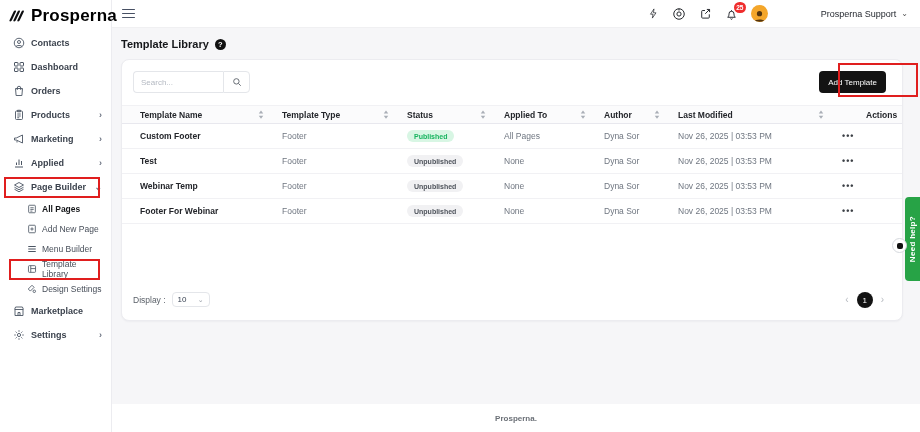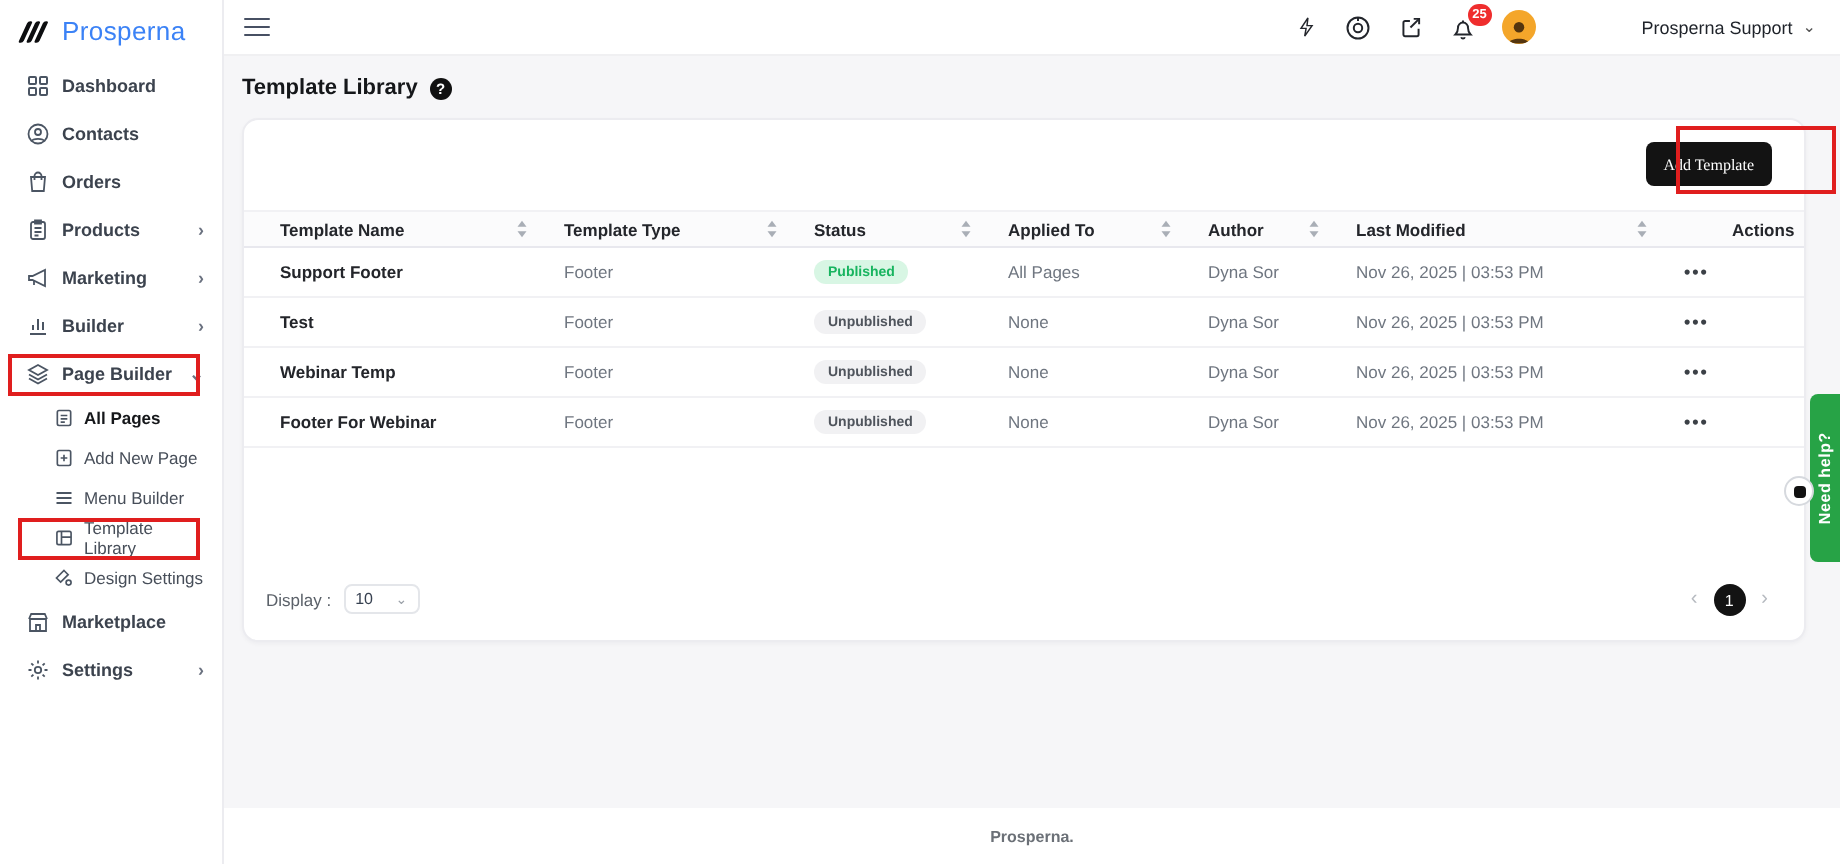--- a/index.html
+++ b/index.html
@@ -7,21 +7,21 @@
   body {
     font-family:"Liberation Sans", sans-serif;
     background:#f6f6f8;
     position:relative;
     overflow:hidden;
     color:#23252a;
   }
   
   .sidebar { position:absolute; left:0; top:0; width:112px; height:432px; background:#fff; border-right:1px solid #ececf0; z-index:5; }
   .logo-row { display:flex; align-items:center; gap:5px; padding:7px 0 0 9px; height:24px; }
-  .logo-text { font-weight:400; font-size:13px; color:#3b82f6; letter-spacing:.2px; }
+  .logo-text { font-weight:700; font-size:17px; color:#000000; letter-spacing:.2px; }
   .nav { position:absolute; top:31px; left:0; right:0; }
   .nav-item { display:flex; align-items:center; height:24px; padding:0 9px 0 12px; font-size:9px; font-weight:600; color:#3c434e; cursor:pointer; }
   .nav-item .nicon { width:13px; height:13px; margin-right:6px; flex:none; display:flex; align-items:center; justify-content:center; color:#4b5563; }
   .nav-item .chev { margin-left:auto; color:#6b7280; font-size:9px; line-height:1; }
   .nav-sub { height:20px; padding-left:26px; font-weight:400; font-size:8.5px; color:#474e59; }
   .nav-sub .nicon { width:11px; height:11px; margin-right:5px; }
   .nav-sub.active { font-weight:700; color:#15171a; }
   svg.ic { display:block; }
   
   .annot { position:absolute; border:2px solid #e01e1e; z-index:30; pointer-events:none; }
@@ -44,21 +44,21 @@
   .main { position:absolute; left:112px; top:28px; right:0; bottom:28px; background:#f6f6f8; }
   .page-title-row { position:absolute; left:9px; top:10px; display:flex; align-items:center; gap:6px; }
   .page-title { font-size:11px; font-weight:700; color:#15171a; }
   .help-dot { width:11px; height:11px; border-radius:50%; background:#111; color:#fff; font-size:7.5px; font-weight:700; display:flex; align-items:center; justify-content:center; cursor:pointer; }
   .card { position:absolute; left:9px; top:31px; width:782px; height:262px; background:#fff; border:1px solid #ececf0; border-radius:8px; box-shadow:0 1px 2px rgba(20,20,40,.04); }
   
   .search-group { position:absolute; left:11px; top:11px; display:flex; }
   .search-input { width:90px; height:22px; border:1px solid #e4e6ea; border-right:none; border-radius:4px 0 0 4px; padding:0 7px; font-size:8px; font-family:"Liberation Sans",sans-serif; color:#333; outline:none; }
   .search-input::placeholder { color:#b4b9c2; }
   .search-btn { width:27px; height:22px; border:1px solid #e4e6ea; border-radius:0 4px 4px 0; background:#fff; display:flex; align-items:center; justify-content:center; cursor:pointer; color:#5b6169; }
-  .add-btn { position:absolute; right:16px; top:11px; height:22px; padding:0 9px; background:#131313; color:#fff; border:none; border-radius:4px; font-size:8px; font-family:Liberation Serif, serif; cursor:pointer; }
+  .add-btn { position:absolute; right:16px; top:11px; height:22px; padding:0 9px; background:#131313; color:#fff; border:none; border-radius:4px; font-size:8px; font-family:Liberation Sans, sans-serif; cursor:pointer; }
   
   .table { position:absolute; left:0; right:0; top:45px; }
   .thead, .trow { display:grid; grid-template-columns:142px 125px 97px 100px 74px 164px 1fr; align-items:center; padding-left:18px; }
   .thead { height:19px; background:#fbfbfc; border-top:1px solid #f1f1f4; border-bottom:1px solid #e8e8ee; font-size:8.5px; font-weight:700; color:#24262b; }
   .th { display:flex; justify-content:space-between; padding-right:18px; cursor:pointer; }
   .th.last { justify-content:flex-start; cursor:default;margin-left:24px; }
   .trow { height:25px; border-bottom:1px solid #f1f1f4; font-size:8.5px; color:#6f7680; }
   .cell-name { font-weight:700; color:#23252a; }
   .badge { display:inline-block; font-size:7px; font-weight:700; padding:2.5px 7px; border-radius:9px; }
   .badge-published { background:#d8f6e4; color:#17b45f; }
@@ -93,42 +93,42 @@
             <rect x="10.2" y="1" width="3.1" height="14" rx="1.4"></rect>
           </g>
         </svg>
     </span>
     <span class="logo-text">Prosperna</span>
   </div>
 
   <div class="nav">
     <div class="nav-item">
       <span class="nicon">
+          <svg class="ic" width="12" height="12" viewBox="0 0 24 24" fill="none" stroke="currentColor" stroke-width="1.8">
+            <circle cx="12" cy="12" r="9.5"></circle>
+            <circle cx="12" cy="10" r="3"></circle>
+            <path d="M5.5 19.5c1.4-3.4 11.6-3.4 13 0"></path>
+          </svg>
+        </span>
+      <span>Contacts</span>
+    </div>
+    <div class="nav-item">
+      <span class="nicon">
           <svg class="ic" width="12" height="12" viewBox="0 0 24 24" fill="none" stroke="currentColor" stroke-width="2">
             <rect x="3" y="3" width="7" height="7" rx="1"></rect>
             <rect x="14" y="3" width="7" height="7" rx="1"></rect>
             <rect x="3" y="14" width="7" height="7" rx="1"></rect>
             <rect x="14" y="14" width="7" height="7" rx="1"></rect>
           </svg>
         </span>
       <span>Dashboard</span>
     </div>
     <div class="nav-item">
       <span class="nicon">
           <svg class="ic" width="12" height="12" viewBox="0 0 24 24" fill="none" stroke="currentColor" stroke-width="1.8">
-            <circle cx="12" cy="12" r="9.5"></circle>
-            <circle cx="12" cy="10" r="3"></circle>
-            <path d="M5.5 19.5c1.4-3.4 11.6-3.4 13 0"></path>
-          </svg>
-        </span>
-      <span>Contacts</span>
-    </div>
-    <div class="nav-item">
-      <span class="nicon">
-          <svg class="ic" width="12" height="12" viewBox="0 0 24 24" fill="none" stroke="currentColor" stroke-width="1.8">
             <path d="M5 7h14l-1.2 14H6.2L5 7z"></path>
             <path d="M8.5 10V6a3.5 3.5 0 0 1 7 0v4"></path>
           </svg>
         </span>
       <span>Orders</span>
     </div>
     <div class="nav-item">
       <span class="nicon">
           <svg class="ic" width="12" height="12" viewBox="0 0 24 24" fill="none" stroke="currentColor" stroke-width="1.8">
             <rect x="5" y="4" width="14" height="17" rx="2"></rect>
@@ -149,21 +149,21 @@
       <span>Marketing</span>
       <span class="chev">›</span>
     </div>
     <div class="nav-item">
       <span class="nicon">
           <svg class="ic" width="12" height="12" viewBox="0 0 24 24" fill="none" stroke="currentColor" stroke-width="2">
             <path d="M4 20h16"></path>
             <path d="M7 16v-5M12 16V5M17 16v-8"></path>
           </svg>
         </span>
-      <span>Builder</span>
+      <span>Applied</span>
       <span class="chev">›</span>
     </div>
     <div class="nav-item">
       <span class="nicon">
           <svg class="ic" width="12" height="12" viewBox="0 0 24 24" fill="none" stroke="currentColor" stroke-width="1.8">
             <path d="M12 3l9 5-9 5-9-5 9-5z"></path>
             <path d="M3 12.5l9 5 9-5"></path>
             <path d="M3 16.5l9 5 9-5"></path>
           </svg>
         </span>
@@ -284,20 +284,31 @@
   </div>
 </div>
 
 <div class="main">
   <div class="page-title-row">
     <span class="page-title">Template Library</span>
     <span class="help-dot">?</span>
   </div>
 
   <div class="card">
+    <div class="search-group">
+      <input class="search-input" type="text" placeholder="Search..." style="">
+      <button class="search-btn">
+        <span>
+            <svg class="ic" width="10" height="10" viewBox="0 0 24 24" fill="none" stroke="currentColor" stroke-width="2.2">
+              <circle cx="10.5" cy="10.5" r="6.5"></circle>
+              <path d="M15.5 15.5L21 21"></path>
+            </svg>
+          </span>
+      </button>
+    </div>
 
     <button class="add-btn">Add Template</button>
 
     <div class="table">
       <div class="thead">
         <div class="th">
             <span>Template Name</span>
             <svg width="6" height="9" viewBox="0 0 8 11">
               <path d="M4 0L7 4H1z" fill="#a9aeb6"></path>
               <path d="M4 11L1 7h6z" fill="#a9aeb6"></path>
@@ -337,21 +348,21 @@
               <path d="M4 0L7 4H1z" fill="#a9aeb6"></path>
               <path d="M4 11L1 7h6z" fill="#a9aeb6"></path>
             </svg>
           </div>
         <div class="th last">
             <span>Actions</span>
           </div>
       </div>
 
       <div class="trow">
-        <div class="cell-name">Support Footer</div>
+        <div class="cell-name">Custom Footer</div>
         <div>Footer</div>
         <div><span class="badge badge-published">Published</span></div>
         <div>All Pages</div>
         <div>Dyna Sor</div>
         <div>Nov 26, 2025 | 03:53 PM</div>
         <div class="actions-cell">•••</div>
       </div>
       <div class="trow">
         <div class="cell-name">Test</div>
         <div>Footer</div>

